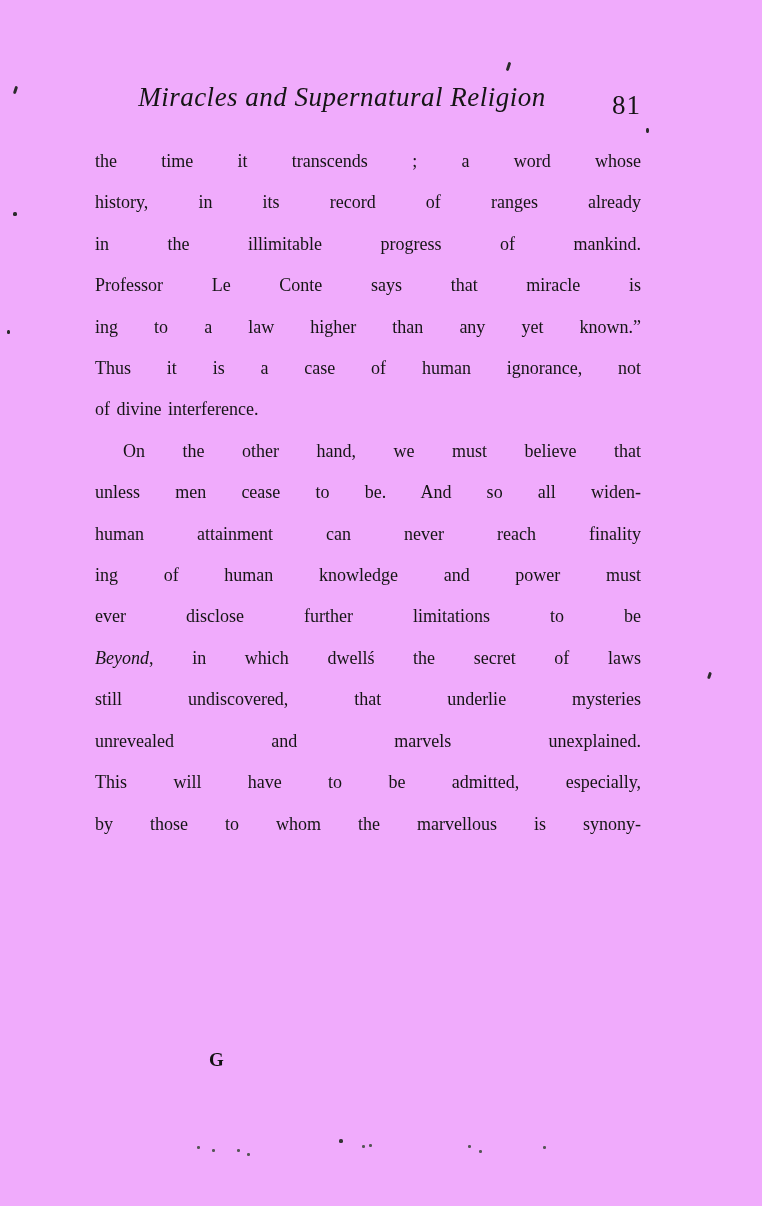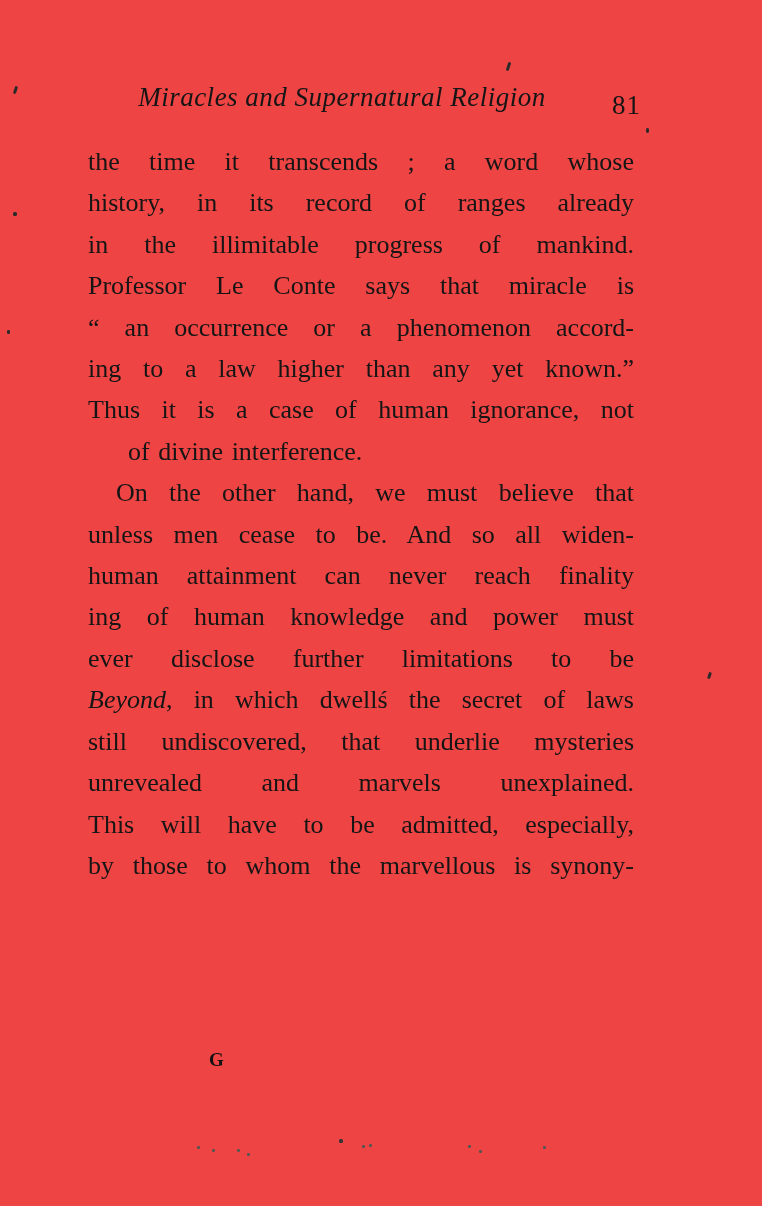--- a/index.html
+++ b/index.html
@@ -4,21 +4,21 @@
 <style>
   html, body {
     margin: 0;
     padding: 0;
     background: #e8e8e8;
   }
   .page {
     position: relative;
     width: 762px;
     height: 1206px;
-    background: #ef4444;
+    background: #f0abfc;
     overflow: hidden;
     font-family: "Liberation Serif", "DejaVu Serif", serif;
     color: #151515;
   }
   
   .running-header {
     position: absolute;
     top: 80px;
     left: 95px;
     width: 546px;
@@ -40,34 +40,33 @@
     right: 0;
     top: 0;
     font-style: normal;
     letter-spacing: 1px;
     margin-top: 8px;
   }
   
   .body-text {
     position: absolute;
     top: 141px;
-    left: 88px;
+    left: 95px;
     width: 546px;
-    font-size: 26px;
+    font-size: 18px;
     line-height: 41.4px;
     word-spacing: 2px;
   }
   .line {
     text-align: justify;
     text-align-last: justify;
     white-space: nowrap0; 
   }
   .line.short {
     text-align-last: left;
-    margin-left: 40px;
   }
   .line.indent {
     padding-left: 28px;
   }
   .italic {
     font-style: italic;
   }
   
   .signature-mark {
     position: absolute;
@@ -108,21 +107,20 @@
   <div class="running-header">
     <span class="header-title">Miracles and Supernatural Religion</span>
     <span class="page-number">81</span>
   </div>
 
   <div class="body-text">
     <div class="line">the time it transcends ; a word whose</div>
     <div class="line">history, in its record of ranges already</div>
     <div class="line">in the illimitable progress of mankind.</div>
     <div class="line">Professor Le Conte says that miracle is</div>
-    <div class="line">“ an occurrence or a phenomenon accord-</div>
     <div class="line">ing to a law higher than any yet known.”</div>
     <div class="line">Thus it is a case of human ignorance, not</div>
     <div class="line short">of divine interference.</div>
     <div class="line indent">On the other hand, we must believe that</div>
     <div class="line">unless men cease to be.  And so all widen-</div>
     <div class="line">human attainment can never reach finality</div>
     <div class="line">ing of human knowledge and power must</div>
     <div class="line">ever disclose further limitations to be</div>
     <div class="line"><span class="italic">Beyond</span><span>, in which dwellś the secret of laws</span></div>
     <div class="line">still undiscovered, that underlie mysteries</div>

